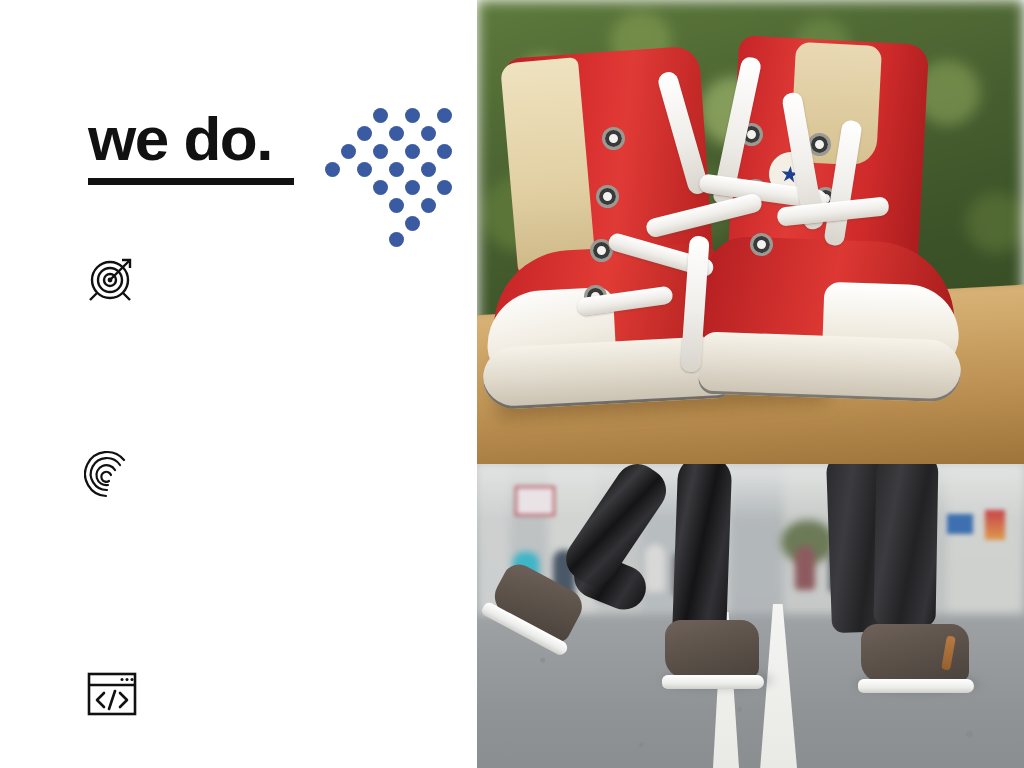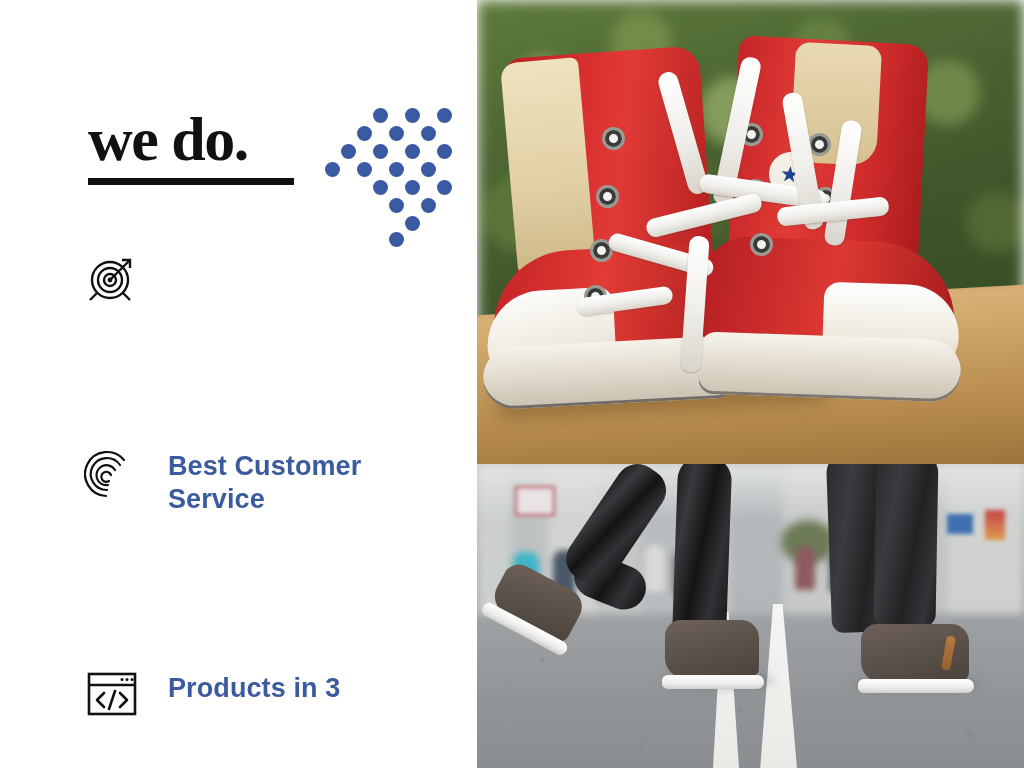--- a/index.html
+++ b/index.html
@@ -37,21 +37,21 @@
     left: 88px;
     top: 108px;
     width: 370px;
     height: 110px;
   }
 
   .brand-wordmark {
     position: absolute;
     left: 0;
     top: 0;
-    font-family: Liberation Serif, serif;
+    font-family: Liberation Sans, sans-serif;
     font-weight: bold;
     font-size: 62px;
     line-height: 62px;
     letter-spacing: -1.5px;
     color: #111111;
     white-space: nowrap;
   }
 
   .brand-underline {
     position: absolute;
@@ -491,44 +491,39 @@
       <div class="feature-row r1">
         <div class="feature-icon">
           <svg width="56" height="56" viewBox="0 0 56 56" aria-hidden="true">
             <g fill="none" stroke="#111111" stroke-width="2.2" stroke-linecap="round">
               <path d="M40 14 A22 22 0 1 0 22 50"></path>
               <path d="M36 19 A16 16 0 1 0 23 44"></path>
               <path d="M31 24 A10 10 0 1 0 24 39"></path>
               <path d="M27 29 A5 5 0 1 0 25 35"></path>
             </g>
           </svg>
-        </div>
-        <div class="feature-label">
-          <div>Best Customer</div>
-          <div>Service</div>
         </div>
       </div>
 
       <div class="feature-row r2">
         <div class="feature-icon">
           <svg width="52" height="46" viewBox="0 0 52 46" aria-hidden="true">
             <rect x="3" y="3" width="46" height="40" fill="none" stroke="#111111" stroke-width="2.6"></rect>
             <line x1="3" y1="14" x2="49" y2="14" stroke="#111111" stroke-width="2.6"></line>
             <circle cx="36" cy="8.5" r="1.5" fill="#111111"></circle>
             <circle cx="41" cy="8.5" r="1.5" fill="#111111"></circle>
             <circle cx="46" cy="8.5" r="1.5" fill="#111111"></circle>
             <g fill="none" stroke="#111111" stroke-width="2.6" stroke-linecap="round" stroke-linejoin="round">
               <polyline points="18,22 11,29 18,36"></polyline>
               <polyline points="34,22 41,29 34,36"></polyline>
               <line x1="29" y1="20" x2="23" y2="38"></line>
             </g>
           </svg>
         </div>
         <div class="feature-label">
-          <div>Products in 3</div>
         </div>
       </div>
 
     </div>
   </div>
 
   <div class="media-column">
 
     <div class="photo photo-top">
       <div class="bg-foliage"></div>

